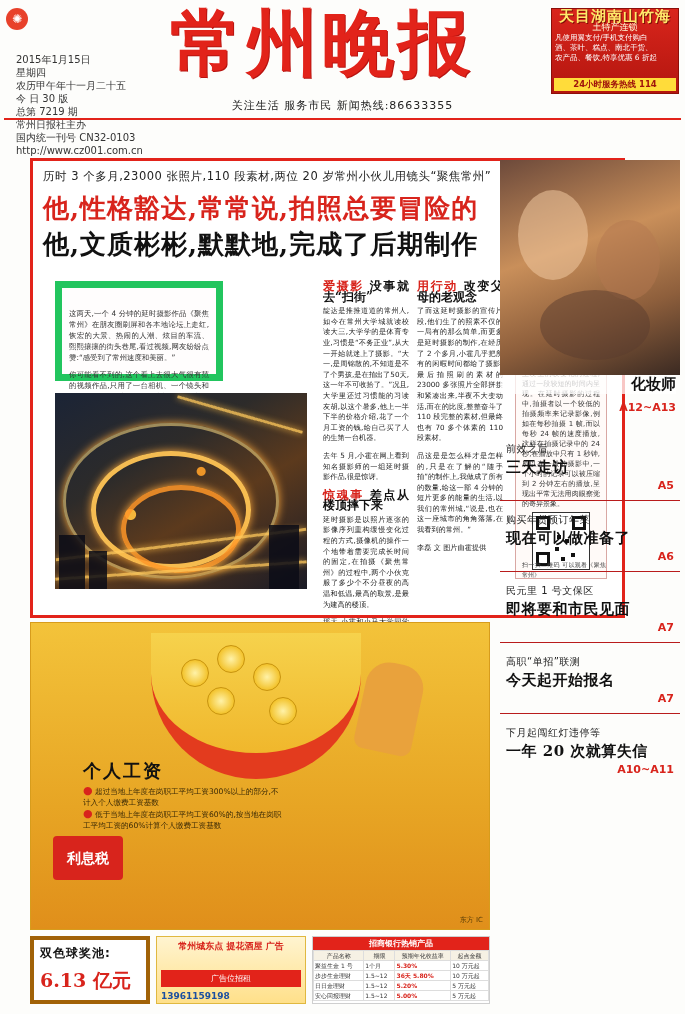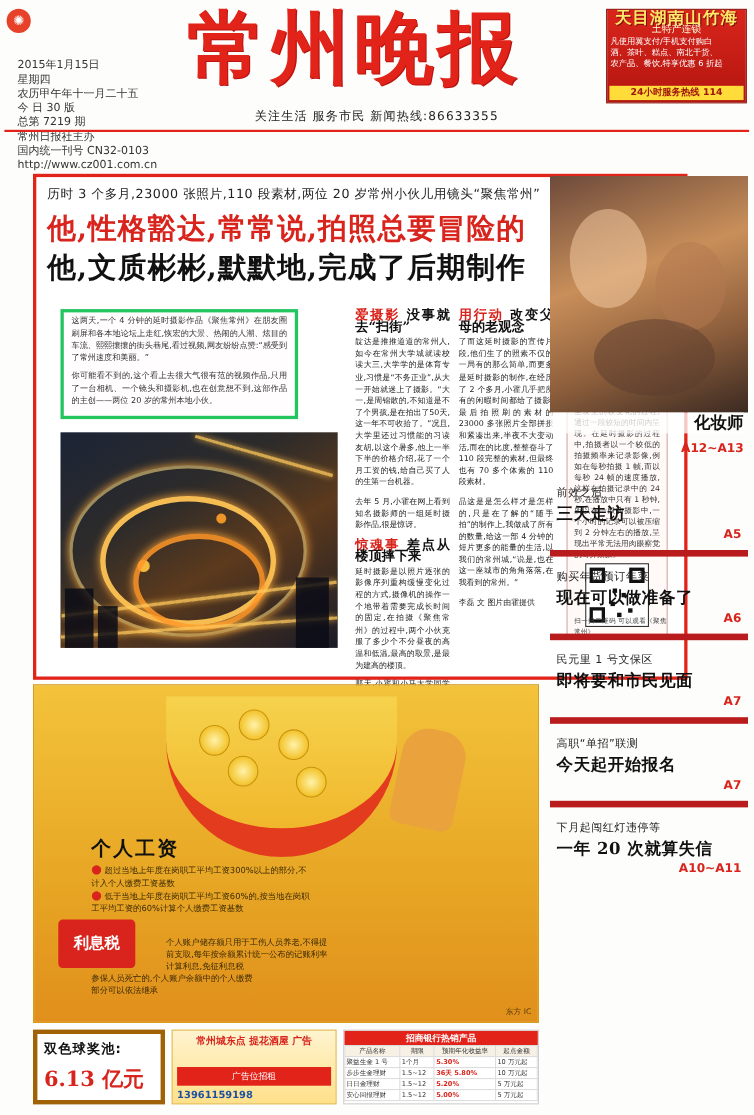--- a/index.html
+++ b/index.html
@@ -65,22 +65,22 @@
     position:absolute;left:10px;top:30px;right:10px;
     font-family:"DejaVu Serif","Liberation Serif",serif;
     font-size:26px;line-height:34px;font-weight:bold;color:#d8241c;letter-spacing:1px;
   }
   .headline2{
     position:absolute;left:10px;top:66px;right:10px;
     font-family:"DejaVu Serif","Liberation Serif",serif;
     font-size:26px;line-height:34px;font-weight:bold;color:#111;letter-spacing:1px;
   }
   .lead-box{
-    position:absolute;left:22px;top:120px;width:216px;height:100px;
-    border:3px solid #22c55e;padding:2px 7px;box-sizing:border-box;
+    position:absolute;left:22px;top:120px;width:168px;height:100px;
+    border:7px solid #22c55e;padding:20px 7px;box-sizing:border-box;
     font-size:7.4px;line-height:11px;color:#333;text-align:justify;background:#fffdfd;
   }
   .lead-box p{margin:0 0 6px 0;}
   .photo{
     position:absolute;left:22px;top:232px;width:252px;height:196px;
     background:
       radial-gradient(circle at 30% 62%, rgba(255,190,60,.95) 0 5px, rgba(0,0,0,0) 6px),
       radial-gradient(circle at 58% 40%, rgba(255,160,40,.9) 0 4px, rgba(0,0,0,0) 5px),
       linear-gradient(150deg,#1b2436 0%, #2d2b2a 35%, #5c3a1d 60%, #1a1b26 100%);
     overflow:hidden;
@@ -190,21 +190,21 @@
   .tablead .ta-t{
     background:#e2231a;color:#fff;font-size:8px;text-align:center;padding:1px 0;font-weight:bold;
   }
   .tablead table{width:100%;border-collapse:collapse;font-size:6px;}
   .tablead td,.tablead th{border:1px solid #ddd;padding:0 1px;color:#333;line-height:9px;}
   .tablead th{background:#f6f1e4;font-weight:normal;}
   .tablead .rd{color:#d8241c;font-weight:bold;}
 
   
   .rail{position:absolute;left:500px;top:430px;width:180px;}
-  .rail-item{position:relative;padding:10px 6px 8px 6px;border-top:6px solid #b91c1c;}
+  .rail-item{position:relative;padding:10px 6px 8px 6px;border-top:1px solid #b91c1c;}
   .rail-item:first-child{border-top:none;}
   .rail-item .l1{font-size:10px;color:#222;line-height:17px;letter-spacing:.5px;}
   .rail-item .l2{
     font-size:15px;font-weight:bold;color:#111;line-height:20px;letter-spacing:.5px;
     font-family:"DejaVu Serif","Liberation Serif",serif;
   }
   .rail-item .pg{
     text-align:right;color:#d8241c;font-weight:bold;font-size:11px;margin-top:2px;
   }
   .rail-top{position:absolute;left:500px;top:160px;width:180px;height:268px;overflow:hidden;}
@@ -376,28 +376,20 @@
       <div class="bl">
         <span class="dot">●</span>
         <span>超过当地上年度在岗职工平均工资300%以上的部分,不计入个人缴费工资基数</span>
       </div>
       <div class="bl">
         <span class="dot">●</span>
         <span>低于当地上年度在岗职工平均工资60%的,按当地在岗职工平均工资的60%计算个人缴费工资基数</span>
       </div>
     </div>
 
-    <div class="b2">
-      <div class="bl" style="margin-left:92px;width:150px;">
-        <span>个人账户储存额只用于工伤人员养老,不得提前支取,每年按余额累计统一公布的记账利率计算利息,免征利息税</span>
-      </div>
-      <div class="bl" style="width:150px;">
-        <span>参保人员死亡的,个人账户余额中的个人缴费部分可以依法继承</span>
-      </div>
-    </div>
 
     <div class="seal">利息税</div>
     <div class="credit">东方 IC</div>
   </div>
 
   <div class="lottery">
     <div class="lt">双色球奖池:</div>
     <div class="lv">6.13 亿元</div>
   </div>
 

